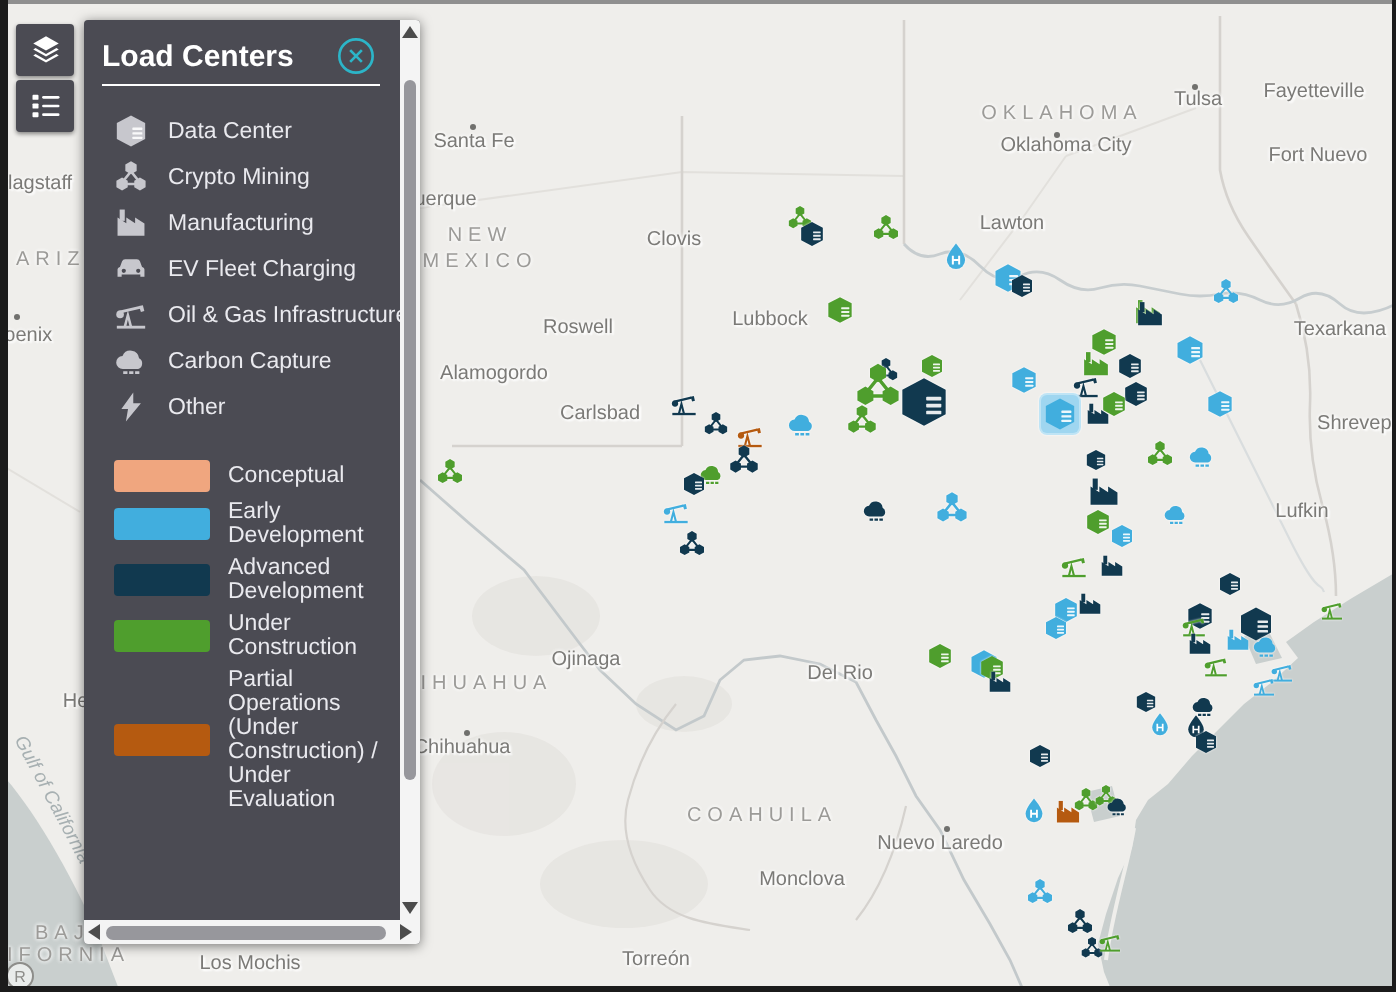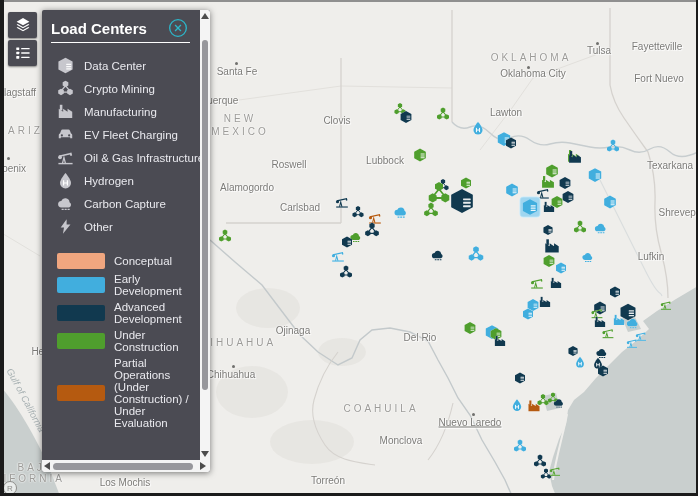--- a/index.html
+++ b/index.html
@@ -147,21 +147,21 @@
       <div class="city-label" style="left: 657px; top: 46px;">Fayetteville</div>
       <div class="city-label" style="left: 659px; top: 78px;">Fort Nuevo</div>
       <div class="city-label" style="left: 506px; top: 112px;">Lawton</div>
       <div class="city-label" style="left: 670px; top: 165px;">Texarkana</div>
       <div class="city-label" style="left: 683px; top: 212px;">Shreveport</div>
       <div class="city-label" style="left: 651px; top: 256px;">Lufkin</div>
       <div class="city-label" style="left: 420px; top: 337px;">Del Rio</div>
       <div class="city-label" style="left: 293px; top: 330px;">Ojinaga</div>
       <div class="city-label" style="left: 231px; top: 374px;">Chihuahua</div>
       <div class="map-dot" style="left: 232px; top: 365px;"></div>
-      <div class="city-label" style="left: 470px; top: 422px; text-decoration: underline;">Nuevo Laredo</div>
+      <div class="city-label" style="left: 470px; top: 422px;">Nuevo Laredo</div>
       <div class="map-dot" style="left: 472px; top: 413px;"></div>
       <div class="city-label" style="left: 401px; top: 440px;">Monclova</div>
       <div class="city-label" style="left: 328px; top: 480px;">Torreón</div>
       <div class="city-label" style="left: 125px; top: 482px;">Los Mochis</div>
       <div class="city-label" style="left: 55px; top: 351px;">Hermosillo</div>
       <div class="water-label" style="left: 26px; top: 400px; transform: translate(-50%, -50%) rotate(62deg);">Gulf of California</div>
     </div>
 
   <div id="markers">
       <div class="marker" style="left: 400px; top: 109px; height: 13px; width: 13px; color: rgb(79, 158, 45);">
@@ -928,29 +928,20 @@
                 <path d="M2.8 9.2 18 5.6l.5 2L3.3 11.2Z"></path>
                 <circle cx="4.3" cy="11.6" r="2.7"></circle>
                 <path d="M17.6 5.7l2.8-.6 1 4.1-2.4.6Z"></path>
               </svg>
             </span>
             <span class="type-label">Oil &amp; Gas Infrastructure</span>
           </div>
           <div class="type-row">
             <span class="type-icon">
               <svg viewBox="0 0 24 24" fill="currentColor" aria-hidden="true">
-                <path d="M12 1.3C12 1.3 4.2 10.4 4.2 15.4a7.8 7.8 0 0 0 15.6 0C19.8 10.4 12 1.3 12 1.3Z"></path>
-                <path d="M9.3 11.8v7.4M14.7 11.8v7.4M9.3 15.5h5.4" stroke="#fff" stroke-width="1.7" fill="none"></path>
-              </svg>
-            </span>
-            <span class="type-label">Hydrogen</span>
-          </div>
-          <div class="type-row">
-            <span class="type-icon">
-              <svg viewBox="0 0 24 24" fill="currentColor" aria-hidden="true">
                 <path d="M6.3 17.6a4.6 4.6 0 0 1-.3-9.2 6.1 6.1 0 0 1 11.7 1.7 4.1 4.1 0 0 1-.6 7.5Z"></path>
                 <path d="M6.5 20.2h3M10.7 20.2h3M14.9 20.2h3" stroke="currentColor" stroke-width="1.9" fill="none"></path>
               </svg>
             </span>
             <span class="type-label">Carbon Capture</span>
           </div>
           <div class="type-row">
             <span class="type-icon">
               <svg viewBox="0 0 24 24" fill="currentColor" aria-hidden="true">
                 <path d="M13.6 1.8 5.2 13.4h4.7L8.4 22.2 19 9.3h-5.4Z"></path>

